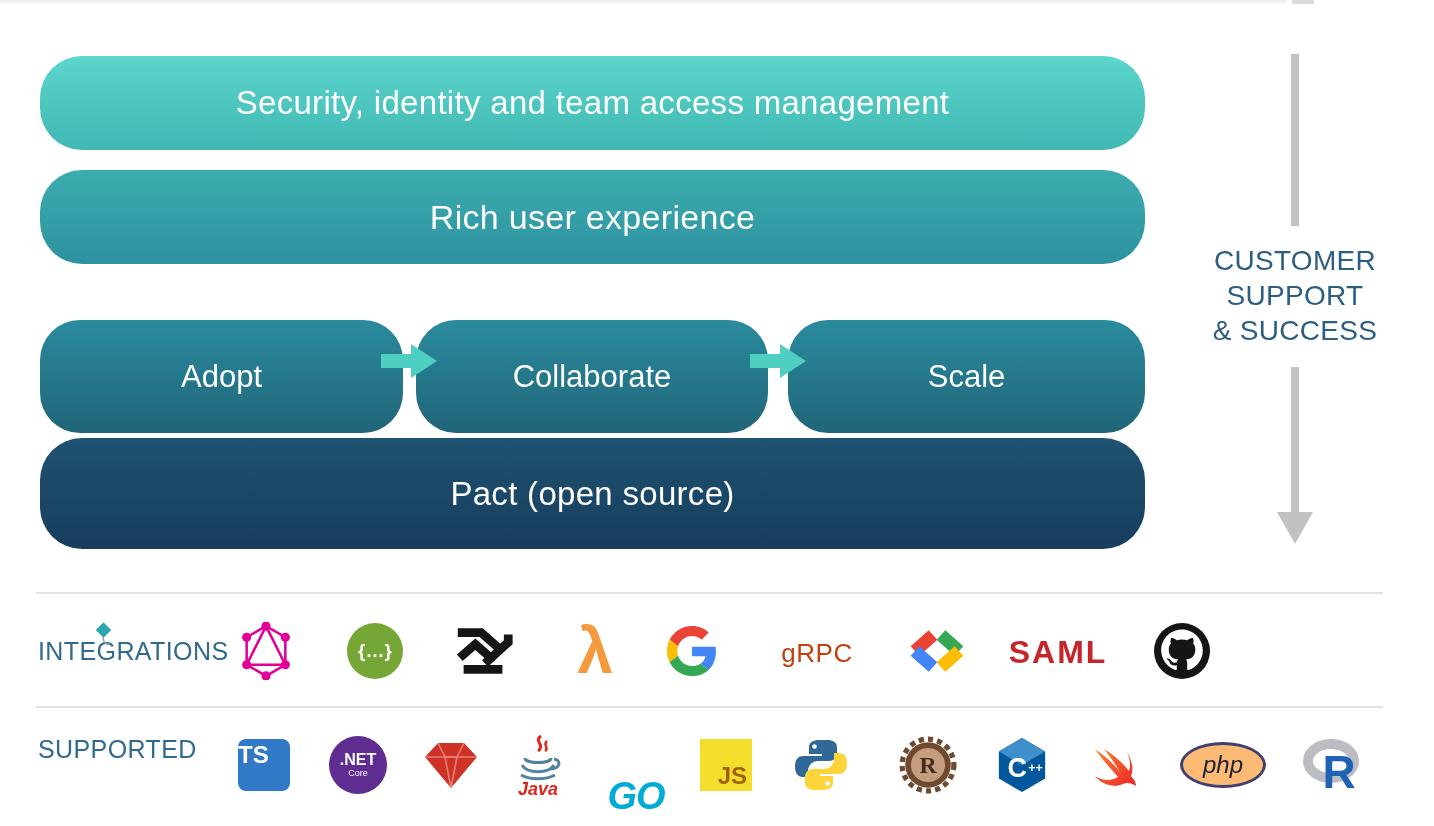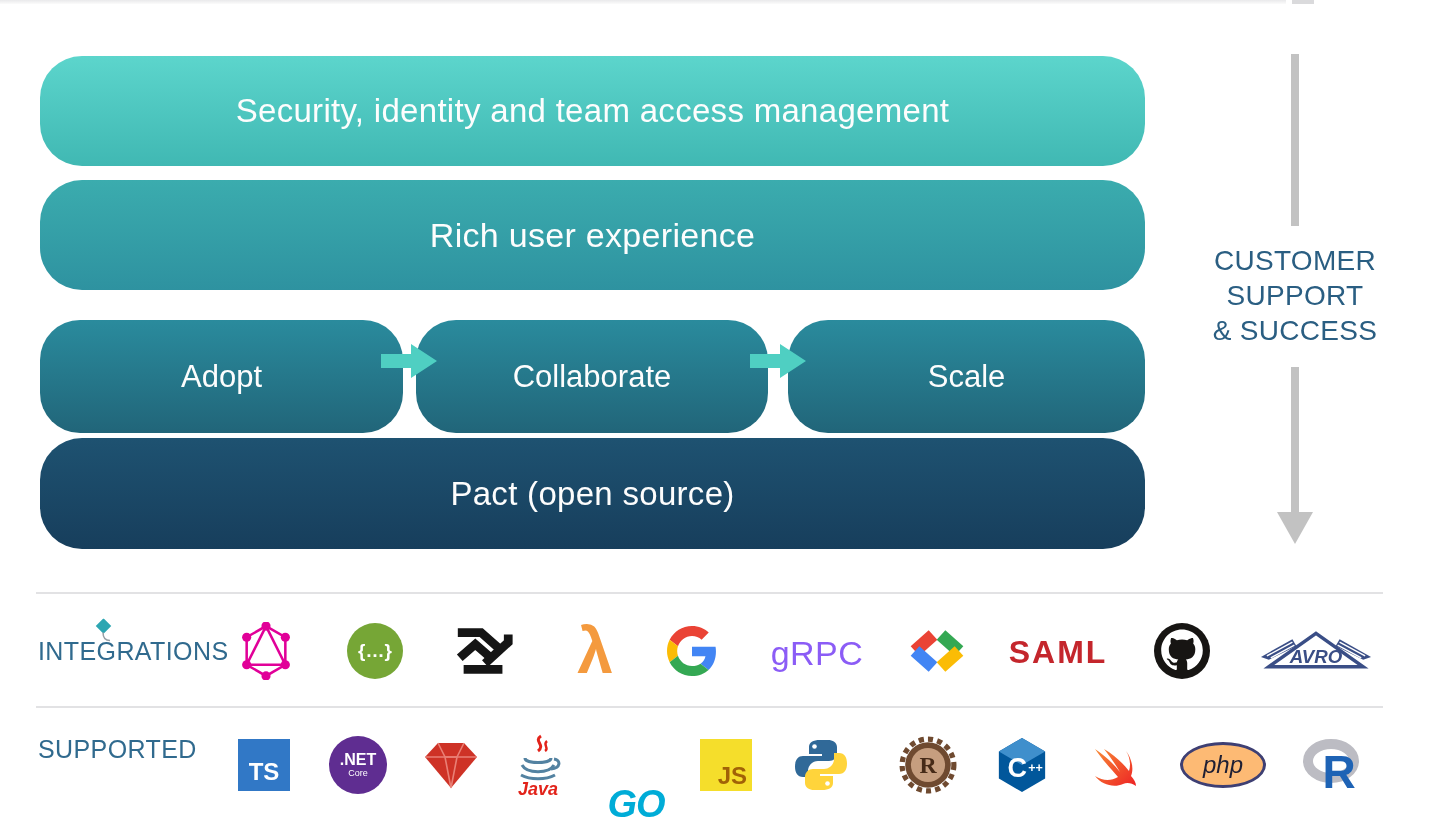--- a/index.html
+++ b/index.html
@@ -1,22 +1,22 @@
 <!DOCTYPE html>
 <html><head>
 <meta charset="utf-8">
 <style>
   html,body{margin:0;padding:0;background:#fff;}
   .canvas{position:relative;width:1434px;height:826px;background:#ffffff;overflow:hidden;
           font-family:"Liberation Sans",sans-serif;}
-  .bar{position:absolute;left:40px;width:1105px;height:110px;border-radius:42px;
+  .bar{position:absolute;left:40px;width:1105px;height:94px;border-radius:42px;
        display:flex;align-items:center;justify-content:center;color:#fdfdfd;}
   .bar-label{font-size:33px;letter-spacing:.3px;}
   #bar-security{top:56px;background:linear-gradient(180deg,#5cd5cc 0%,#40b8b3 100%);}
-  #bar-ux{top:180px;background:linear-gradient(180deg,#3bacae 0%,#2e92a0 100%);}
+  #bar-ux{top:170px;background:linear-gradient(180deg,#3bacae 0%,#2e92a0 100%);}
   #bar-pact{top:430px;height:111px;background:linear-gradient(180deg,#1e5271 0%,#173e5c 100%);margin-top:8px;}
   .step{position:absolute;top:320px;height:113px;border-radius:40px;
         background:linear-gradient(180deg,#2a8b9d 0%,#216579 100%);
         display:flex;align-items:center;justify-content:center;color:#fdfdfd;font-size:31px;}
   #step-adopt{left:40px;width:363px;}
   #step-collaborate{left:416px;width:352px;}
   #step-scale{left:788px;width:357px;}
   .step-arrow{position:absolute;top:344px;width:56px;height:34px;}
   .vline{position:absolute;left:1291px;width:8px;background:#c2c2c2;}
   .vhead{position:absolute;left:1277px;top:512px;width:0;height:0;
@@ -29,25 +29,25 @@
   .ic{position:absolute;transform:translate(-50%,-50%);display:flex;align-items:center;
       justify-content:center;}
   .top-strip{position:absolute;left:0;top:0;width:1286px;height:4px;
              background:linear-gradient(180deg,#e9e9eb,#fbfbfb);}
   .top-dash{position:absolute;left:1292px;top:0;width:22px;height:4px;background:#dadadc;}
   
   .openapi-circle{width:56px;height:56px;border-radius:50%;background:#76a636;display:flex;
                   align-items:center;justify-content:center;color:#fff;font-size:19px;font-weight:bold;}
   .lambda-glyph{font-size:64px;font-weight:bold;color:#f49a3e;line-height:1;}
   .grpc-wrap{position:relative;}
-  .grpc-text{font-size:34px;color:#8b5cf6;letter-spacing:.5px;}
+  .grpc-text{font-size:26px;color:#c2410c;letter-spacing:.5px;}
   .grpc-diamond{position:absolute;left:-8px;top:-15px;}
   .saml-text{font-size:32px;font-weight:bold;color:#c4262c;letter-spacing:2px;}
-  .ts-box{width:52px;height:52px;border-radius:0;background:#3178c6;display:flex;
-          align-items:flex-end;justify-content:center;padding-bottom:5px;box-sizing:border-box;
+  .ts-box{width:52px;height:52px;border-radius:8px;background:#3178c6;display:flex;
+          align-items:flex-end;padding-bottom:22px;box-sizing:border-box;
           color:#fff;font-weight:bold;font-size:24px;}
   .dotnet-circle{width:58px;height:58px;border-radius:50%;background:#5f2d91;display:flex;
                  flex-direction:column;align-items:center;justify-content:center;color:#fff;}
   .dotnet-main{font-size:16px;font-weight:bold;line-height:16px;}
   .dotnet-sub{font-size:9px;line-height:10px;}
   .go-wrap{position:relative;}
   .go-text{font-size:38px;font-weight:bold;font-style:italic;color:#00acd7;letter-spacing:-1px;}
   .js-box{width:52px;height:52px;background:#f5de2b;display:flex;align-items:flex-end;
           justify-content:flex-end;padding:0 5px 1px 0;box-sizing:border-box;color:#a16207;
           font-weight:bold;font-size:24px;}
@@ -177,30 +177,20 @@
 
   <div class="ic" style="left:1182px;top:651px">
     <svg width="58" height="58" viewBox="0 0 58 58">
       <circle cx="29" cy="29" r="28" fill="#171513"></circle>
       <g transform="translate(8.2,7.5) scale(2.6)">
         <path fill="#ffffff" d="M8 0C3.58 0 0 3.58 0 8c0 3.54 2.29 6.53 5.47 7.59.4.07.55-.17.55-.38 0-.19-.01-.82-.01-1.49-2.01.37-2.53-.49-2.69-.94-.09-.23-.48-.94-.82-1.13-.28-.15-.68-.52-.01-.53.63-.01 1.08.58 1.23.82.72 1.21 1.87.87 2.33.66.07-.52.28-.87.51-1.07-1.78-.2-3.64-.89-3.64-3.95 0-.87.31-1.59.82-2.15-.08-.2-.36-1.02.08-2.12 0 0 .67-.21 2.2.82.64-.18 1.32-.27 2-.27s1.36.09 2 .27c1.53-1.04 2.2-.82 2.2-.82.44 1.1.16 1.92.08 2.12.51.56.82 1.27.82 2.15 0 3.07-1.87 3.75-3.65 3.95.29.25.54.73.54 1.48 0 1.07-.01 1.93-.01 2.2 0 .21.15.46.55.38A8.01 8.01 0 0 0 16 8c0-4.42-3.58-8-8-8z"></path>
       </g>
     </svg>
   </div>
 
-  <div class="ic" style="left:1316px;top:651px">
-    <svg width="114" height="50" viewBox="0 0 116 50">
-      <path d="M58 7 L106 41 L10 41 Z" fill="none" stroke="#3a4e86" stroke-width="3.5"></path>
-      <path d="M2 31 L34 13 L38 20 L10 34 Z" fill="#3a4e86"></path>
-      <path d="M114 31 L82 13 L78 20 L106 34 Z" fill="#3a4e86"></path>
-      <path d="M8 30 L34 16 M12 32 L36 19" stroke="#ffffff" stroke-width="1.5"></path>
-      <path d="M108 30 L82 16 M104 32 L80 19" stroke="#ffffff" stroke-width="1.5"></path>
-      <text x="58" y="37" text-anchor="middle" font-size="19" font-weight="bold" font-style="italic" fill="#3a4e86" font-family="Liberation Sans, sans-serif">AVRO</text>
-    </svg>
-  </div>
 
   <div class="row-label" style="top:734px;line-height:31px">
     <div>SUPPORTED</div>
   </div>
 
   <div class="ic" style="left:264px;top:765px">
     <div class="ts-box">
         <span>TS</span>
       </div>
   </div>

